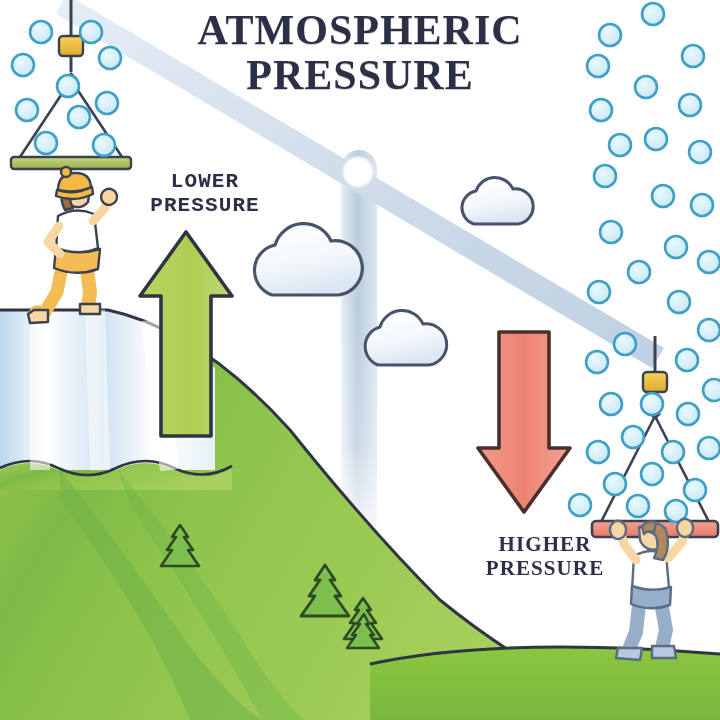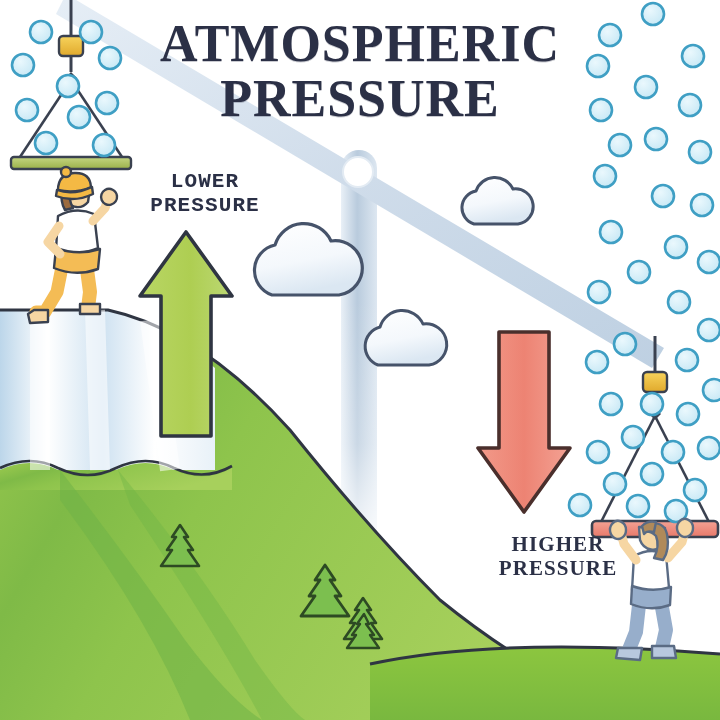--- a/index.html
+++ b/index.html
@@ -15,32 +15,32 @@
     position:absolute;
     font-family:"Liberation Serif", serif;
     font-weight:bold;
     color:#2b3046;
     text-align:center;
     letter-spacing:0.5px;
     line-height:1.12;
     -webkit-font-smoothing:antialiased;
   }
   #title{
-    left:110px; top:16px; width:500px;
-    font-size:52px;
+    left:110px; top:8px; width:500px;
+    font-size:42px;
     letter-spacing:1px;
     line-height:1.06;
     text-shadow:0 1px 0 rgba(43,48,70,.25);
   }
   #lower-pressure-label{
     left:120px; top:170px; width:170px;
     font-size:21px; letter-spacing:1.1px;font-family:Liberation Mono, monospace;
   }
   #higher-pressure-label{
-    left:468px; top:533px; width:180px;
+    left:455px; top:533px; width:180px;
     font-size:21px; letter-spacing:1.1px;
   }
 </style>
 </head>
 <body>
 
 <div id="stage">
 
   <svg width="720" height="720" viewBox="0 0 720 720">
     <defs>

